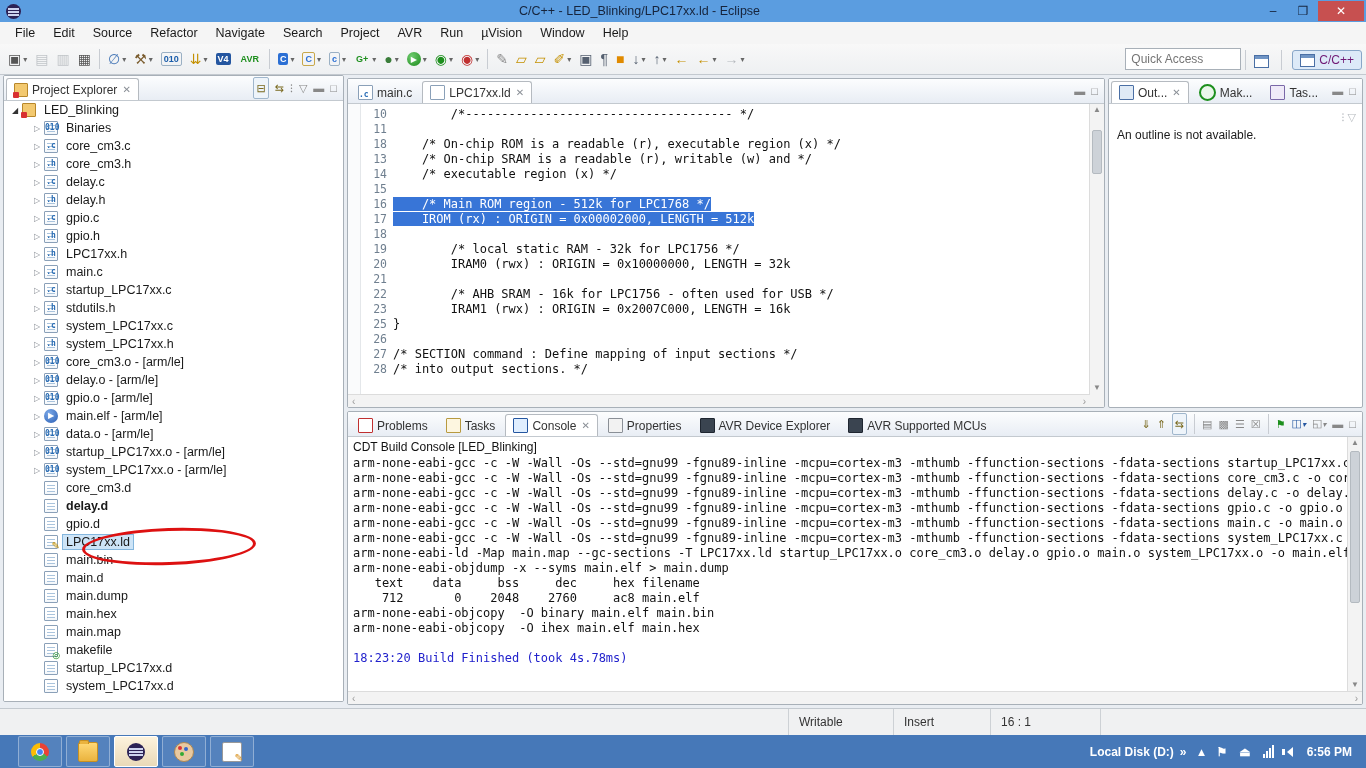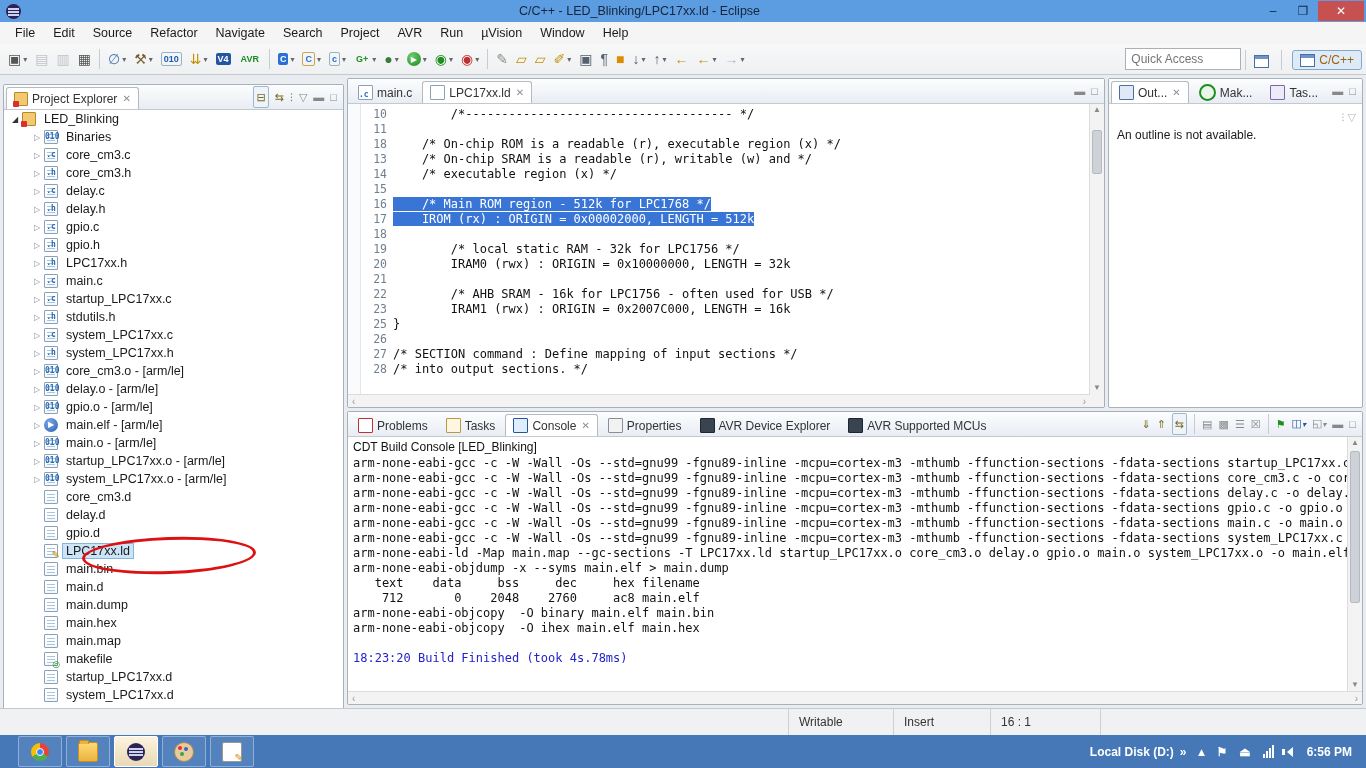--- a/index.html
+++ b/index.html
@@ -26,21 +26,21 @@
   .tb.dis .g{color:#c0c4c8;}
   .tb .gt{font-style:normal;font:bold 9px "Liberation Sans",sans-serif;padding:1px 2px;border-radius:2px;line-height:10px;}
   .tb .grun{font-style:normal;width:14px;height:14px;border-radius:50%;background:radial-gradient(circle at 35% 30%,#6ecb6e,#1b8a1b);
             color:#fff;font-size:8px;display:flex;align-items:center;justify-content:center;}
   .tb .dd{font-style:normal;font-size:8px;color:#666;margin-left:2px;}
   .tsep{width:1px;height:20px;background:#c8ccd2;margin:0 4px;}
   #tb-right{margin-left:auto;display:flex;align-items:flex-end;}
   #quick-access{width:104px;height:18px;border:1px solid #a8b0b8;background:#fff;font-size:12px;color:#777;
                 padding:1px 5px;font-family:"Liberation Sans",sans-serif;}
   .persp-btn{display:inline-flex;align-items:center;border:1px solid #88a6c8;background:#ddeaf8;border-radius:3px;
-             padding:2px 7px;margin-left:6px;font-size:12px;color:#a16207;}
+             padding:2px 7px;margin-left:6px;font-size:12px;color:#701a75;}
   .persp-ico{width:13px;height:11px;border:1px solid #4a6fa5;background:#fff;margin-right:4px;position:relative;}
   .persp-ico i{position:absolute;left:0;top:0;right:0;height:3px;background:#6f94c4;}
   
   #workspace{position:absolute;left:0;top:75px;width:1366px;height:633px;}
   .panel{position:absolute;background:#fff;border:1px solid #a8b0b8;border-radius:2px;box-sizing:border-box;overflow:hidden;}
   .phead{height:24px;background:linear-gradient(#fcfdfe,#e8edf4);border-bottom:1px solid #c3c9cf;
          display:flex;align-items:flex-end;}
   .tab{display:inline-flex;align-items:center;height:21px;padding:0 7px;margin-left:2px;font-size:12px;color:#333;
        border:1px solid transparent;border-bottom:none;border-radius:3px 3px 0 0;white-space:nowrap;}
   .tab.active{background:#fff;border-color:#b5bac0;}
@@ -282,21 +282,21 @@
         <span class="persp-ico">
             <i></i>
           </span>
         <span>C/C++</span>
       </span>
     </span>
   </div>
 
   <div id="workspace">
 
-    <div class="panel" id="explorer" style="left:3px;top:9px;width:341px;height:627px;">
+    <div class="panel" id="explorer" style="left:3px;top:0;width:341px;height:627px;">
       <div class="phead">
         <span class="tab active">
           <span class="fi fi-proj" style="margin-right:4px"></span>
           <span>Project Explorer</span>
           <span class="tx">✕</span>
         </span>
         <span class="hicons">
           <span class="hico boxed">⊟</span>
           <span class="hico">⇆</span>
           <span class="hico gray">⁝</span>
@@ -428,42 +428,42 @@
             <span class="fi fi-elf">
               <i class="flp">▶</i>
             </span>
             <span class="tl">main.elf - [arm/le]</span>
           </div>
           <div class="trow" style="padding-left: 26px;">
             <i class="arr">▷</i>
             <span class="fi fi-doc">
               <i class="fl">010</i>
             </span>
-            <span class="tl">main.o - [arm/le]</span>
+            <span class="tl">data.o - [arm/le]</span>
           </div>
           <div class="trow" style="padding-left: 26px;">
             <i class="arr">▷</i>
             <span class="fi fi-doc">
               <i class="fl">010</i>
             </span>
             <span class="tl">startup_LPC17xx.o - [arm/le]</span>
           </div>
           <div class="trow" style="padding-left: 26px;">
             <i class="arr">▷</i>
             <span class="fi fi-doc">
               <i class="fl">010</i>
             </span>
             <span class="tl">system_LPC17xx.o - [arm/le]</span>
           </div>
           <div class="trow" style="padding-left: 26px;">
             <i class="arr"></i>
             <span class="fi fi-doc"></span>
             <span class="tl">core_cm3.d</span>
           </div>
-          <div class="trow" style="padding-left: 26px;">
+          <div class="trow" style="padding-left: 26px; font-weight: bold;">
             <i class="arr"></i>
             <span class="fi fi-doc"></span>
             <span class="tl">delay.d</span>
           </div>
           <div class="trow" style="padding-left: 26px;">
             <i class="arr"></i>
             <span class="fi fi-doc"></span>
             <span class="tl">gpio.d</span>
           </div>
           <div class="trow tsel" style="padding-left: 26px;">

